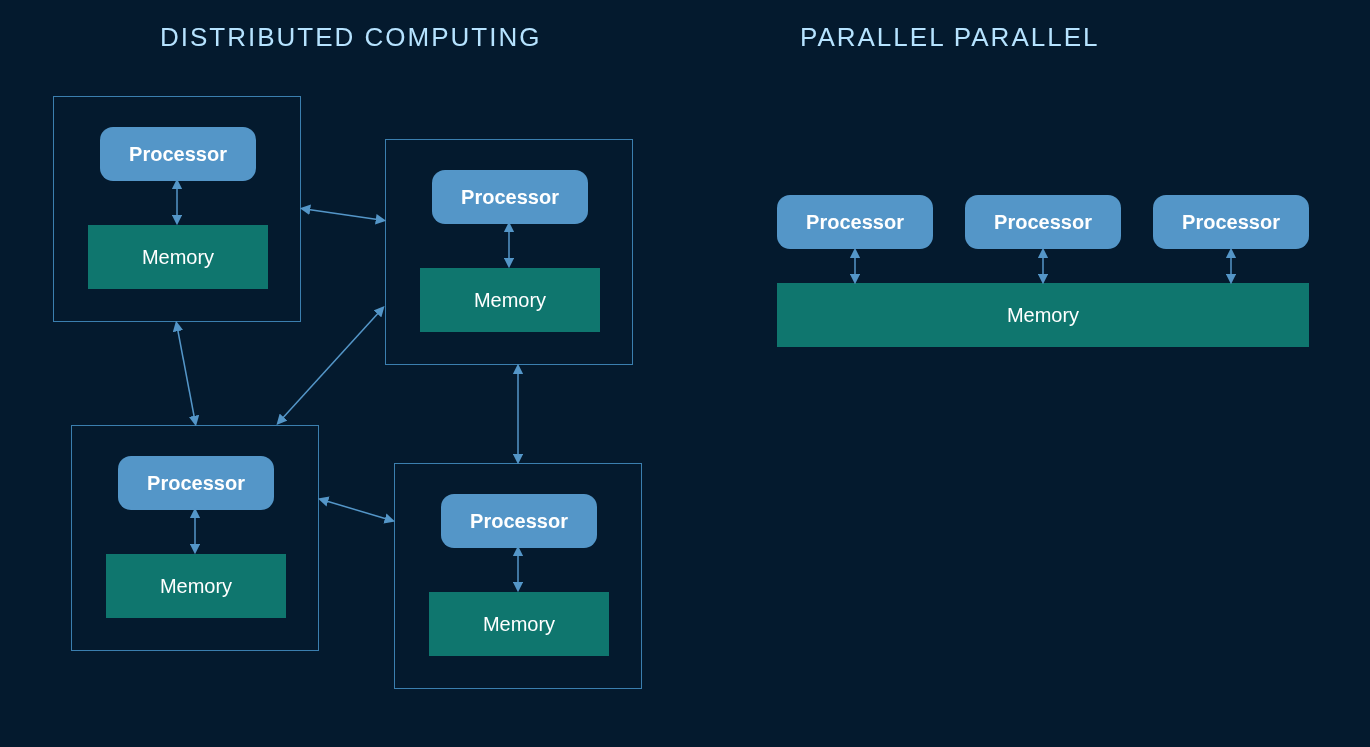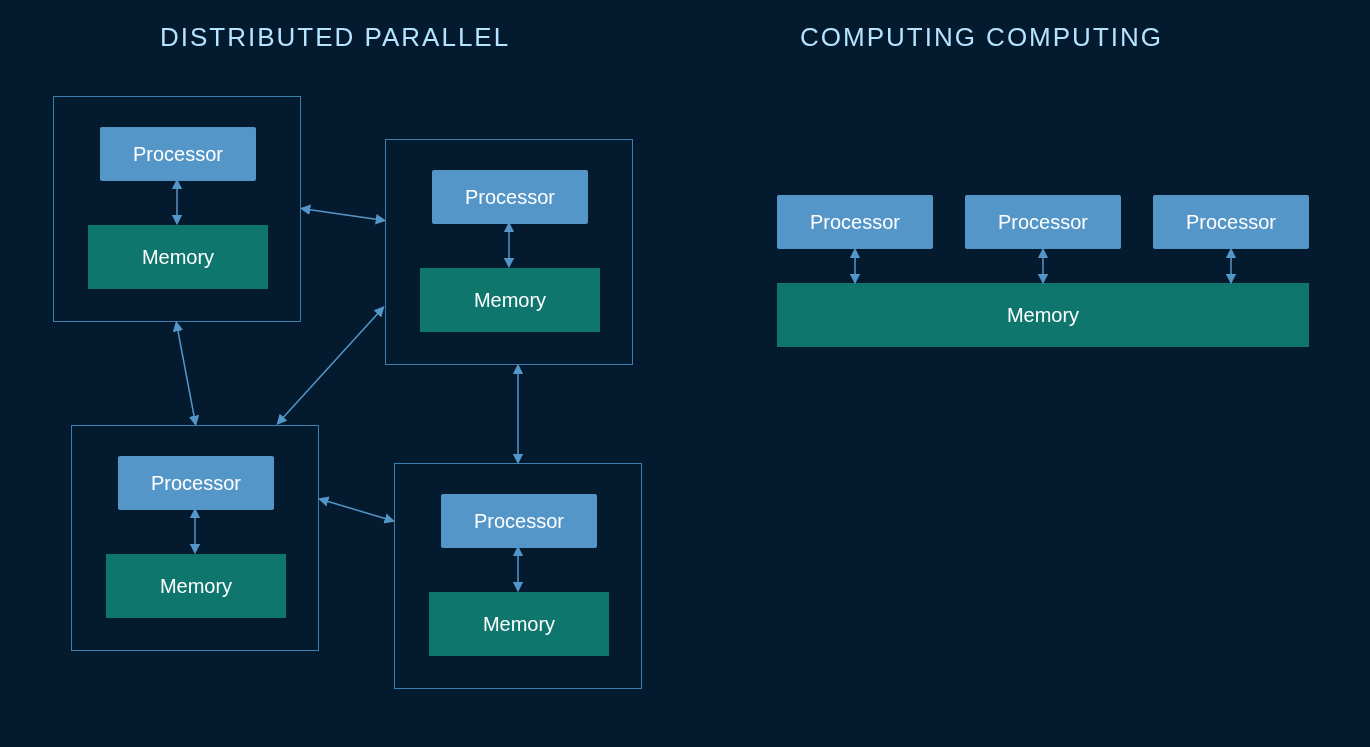--- a/index.html
+++ b/index.html
@@ -1,27 +1,27 @@
 <!DOCTYPE html>
 <html><head>
 <meta charset="utf-8">
 <style>
 html,body{margin:0;padding:0;width:1370px;height:747px;background:#041a2e;font-family:sans-serif;overflow:hidden}
 .title{position:absolute;color:#b6e3ff;font-size:26px;letter-spacing:2px;font-weight:400}
 .node{position:absolute;border:1px solid #3b7faf;box-sizing:border-box}
-.proc{position:absolute;background:#5496c8;color:#fff;display:flex;align-items:center;justify-content:center;font-size:20px;border-radius:2px;font-weight:400}
+.proc{position:absolute;background:#5496c8;color:#fff;display:flex;align-items:center;justify-content:center;font-size:20px;border-radius:13px;font-weight:700}
 .mem{position:absolute;background:#0f766e;color:#fff;display:flex;align-items:center;justify-content:center;font-size:20px;font-weight:400}
 svg.arrows{position:absolute;left:0;top:0;width:1370px;height:747px;pointer-events:none}
 svg.arrows line{stroke:#5496c8;stroke-width:1.5;marker-start:url(#a);marker-end:url(#a)}
 </style>
 </head>
 <body>
 
-<div class="title" style="left:160px;top:22px">DISTRIBUTED PARALLEL</div>
-<div class="title" style="left:800px;top:22px">COMPUTING COMPUTING</div>
+<div class="title" style="left:160px;top:22px">DISTRIBUTED COMPUTING</div>
+<div class="title" style="left:800px;top:22px">PARALLEL PARALLEL</div>
 
 <div class="node" style="left:53px;top:96px;width:248px;height:226px">
   <div class="proc" style="left:46px;top:30px;width:156px;height:54px">Processor</div>
   <div class="mem" style="left:34px;top:128px;width:180px;height:64px">Memory</div>
 </div>
 
 <div class="node" style="left:385px;top:139px;width:248px;height:226px">
   <div class="proc" style="left:46px;top:30px;width:156px;height:54px">Processor</div>
   <div class="mem" style="left:34px;top:128px;width:180px;height:64px">Memory</div>
 </div>

